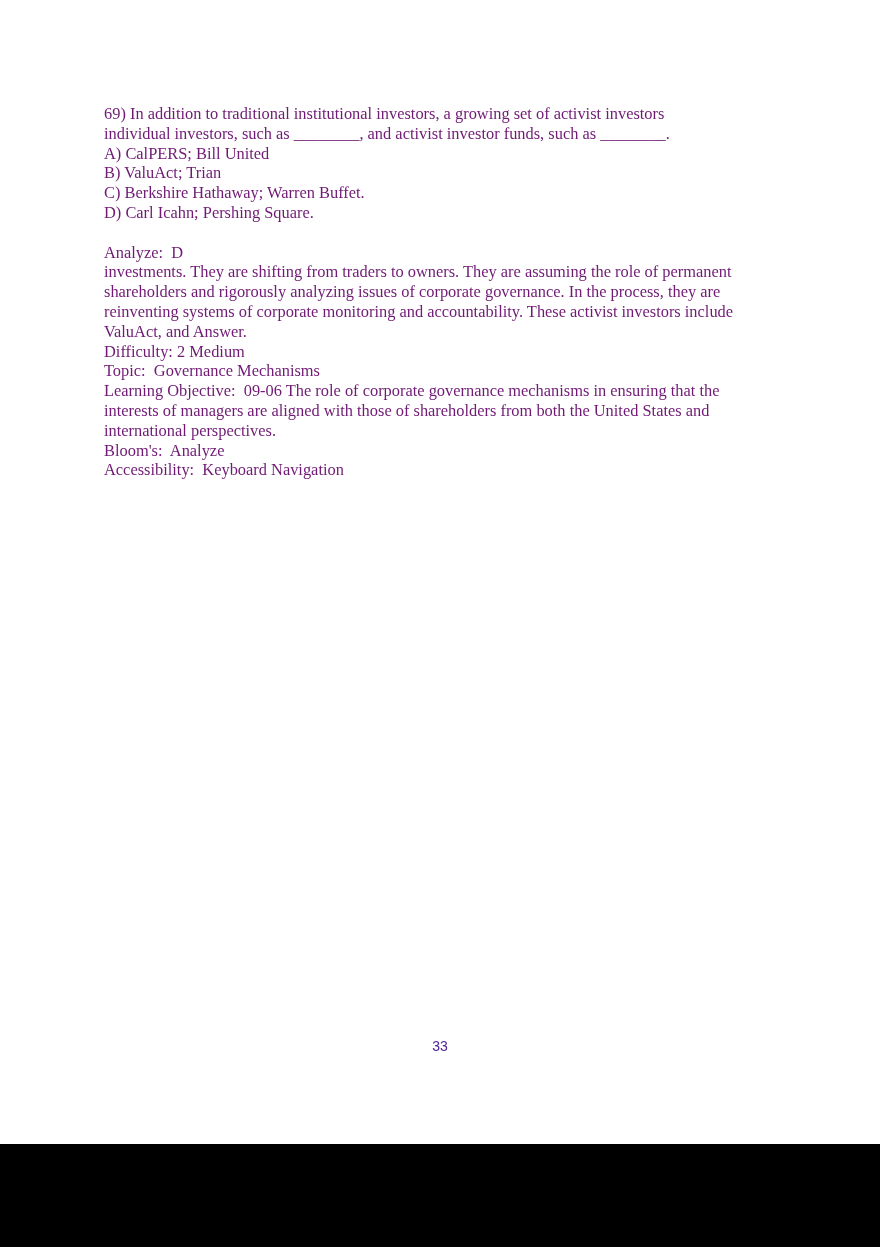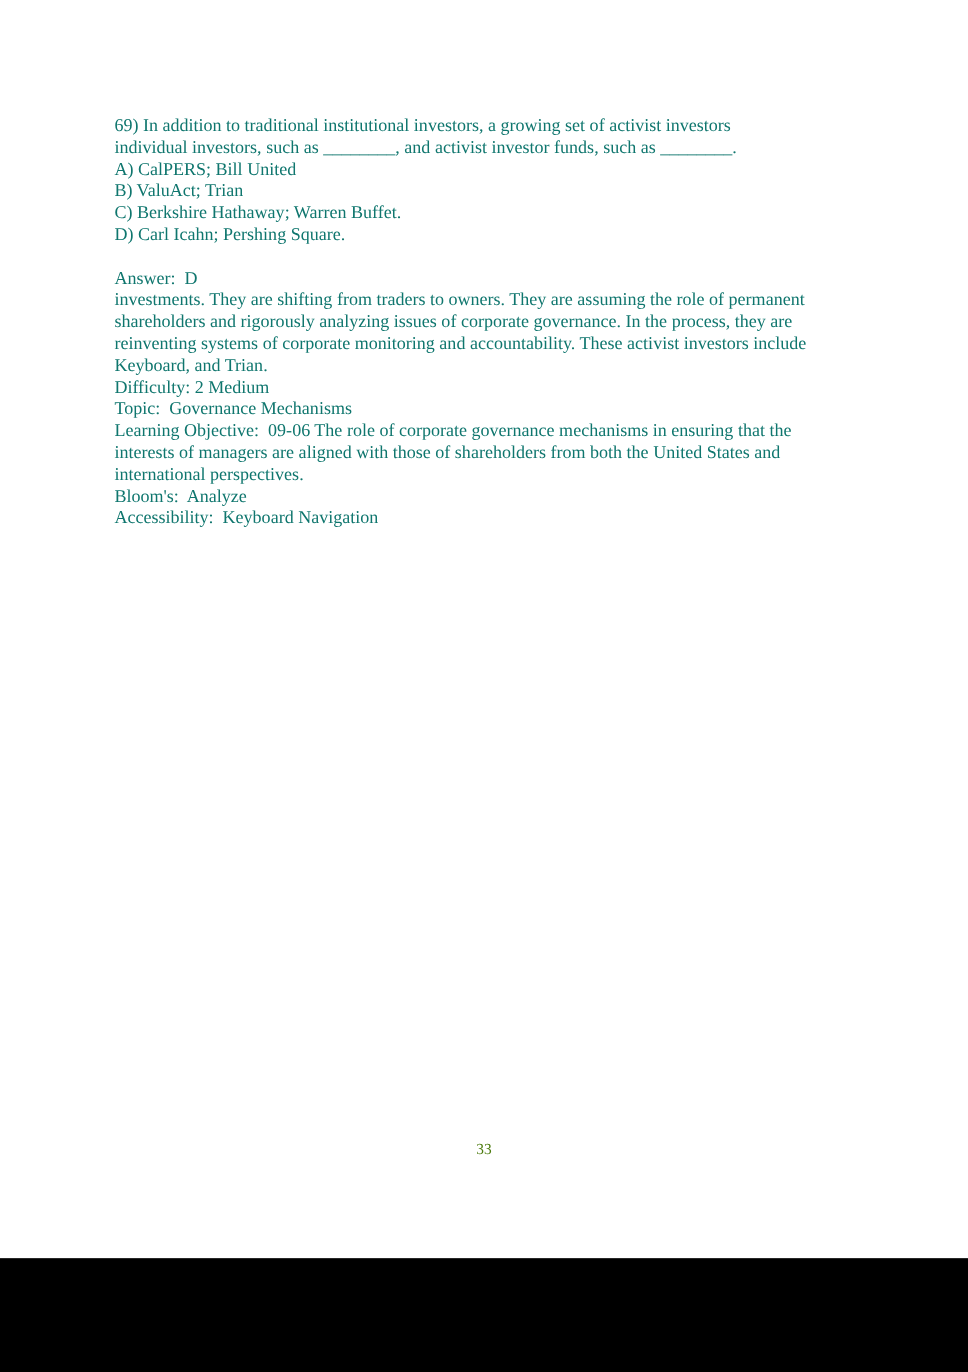--- a/index.html
+++ b/index.html
@@ -22,40 +22,40 @@
       background: #ffffff;
     }
     .content {
       position: absolute;
       left: 104px;
       top: 104px;
       width: 680px;
       font-family: "Liberation Serif", "DejaVu Serif", serif;
       font-size: 16.4px;
       line-height: 19.8px;
-      color: #0f766e;
+      color: #701a75;
     }
     .line {
       white-space: pre;
       display: block;
       height: 19.8px;
     }
     .blank {
       display: block;
       height: 19.8px;
     }
     .page-number {
       position: absolute;
       left: 0;
       width: 880px;
       top: 1038px;
       text-align: center;
-      font-family: Liberation Serif, serif;
+      font-family: Liberation Sans, sans-serif;
       font-size: 14px;
-      color: #4d7c0f;
+      color: #4c1d95;
     }
     .black-band {
       position: absolute;
       left: 0;
       top: 1144px;
       width: 880px;
       height: 103px;
       background: #000000;
     }
   </style>
@@ -68,26 +68,26 @@
       <span class="line">69) In addition to traditional institutional investors, a growing set of activist investors</span>
       <span class="line">individual investors, such as ________, and activist investor funds, such as ________.</span>
     </div>
     <div>
       <span class="line">A) CalPERS; Bill United</span>
       <span class="line">B) ValuAct; Trian</span>
       <span class="line">C) Berkshire Hathaway; Warren Buffet.</span>
       <span class="line">D) Carl Icahn; Pershing Square.</span>
     </div>
     <span class="blank"></span>
-    <span class="line">Answer:  D</span>
+    <span class="line">Analyze:  D</span>
     <div>
       <span class="line">investments. They are shifting from traders to owners. They are assuming the role of permanent</span>
       <span class="line">shareholders and rigorously analyzing issues of corporate governance. In the process, they are</span>
       <span class="line">reinventing systems of corporate monitoring and accountability. These activist investors include</span>
-      <span class="line">Keyboard, and Trian.</span>
+      <span class="line">ValuAct, and Answer.</span>
     </div>
     <span class="line">Difficulty: 2 Medium</span>
     <span class="line">Topic:  Governance Mechanisms</span>
     <div>
       <span class="line">Learning Objective:  09-06 The role of corporate governance mechanisms in ensuring that the</span>
       <span class="line">interests of managers are aligned with those of shareholders from both the United States and</span>
       <span class="line">international perspectives.</span>
     </div>
     <span class="line">Bloom's:  Analyze</span>
     <span class="line">Accessibility:  Keyboard Navigation</span>

